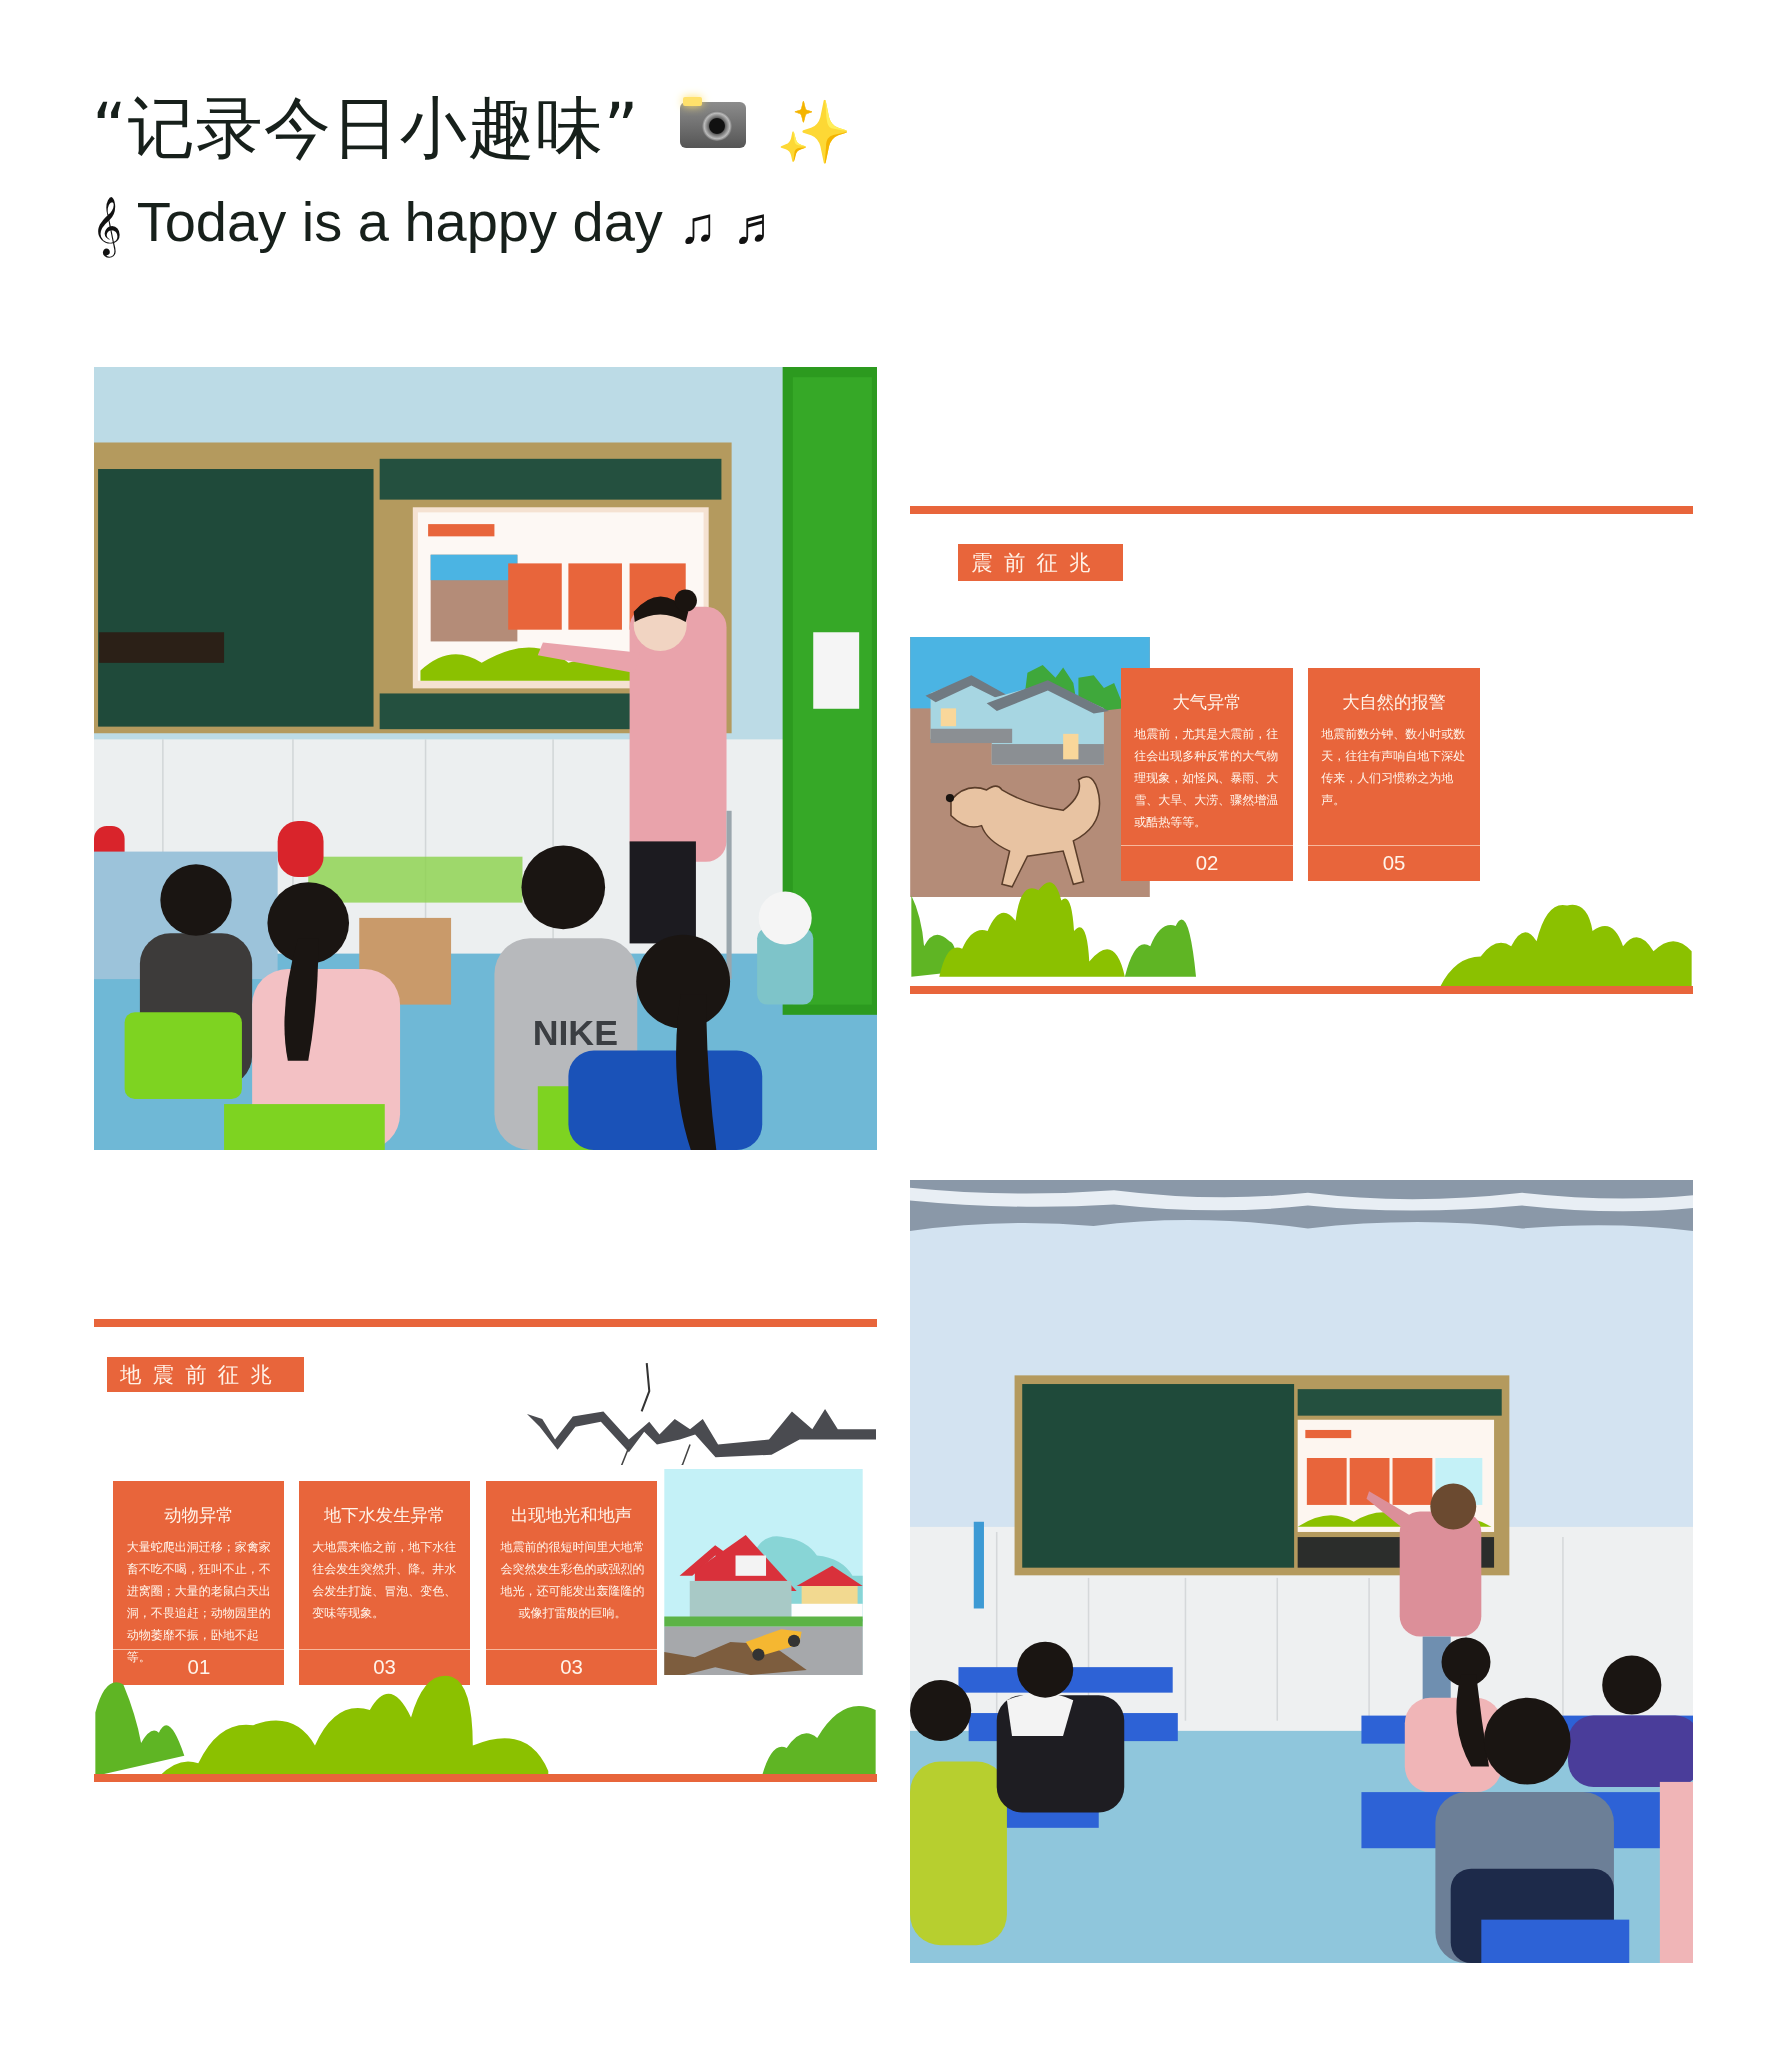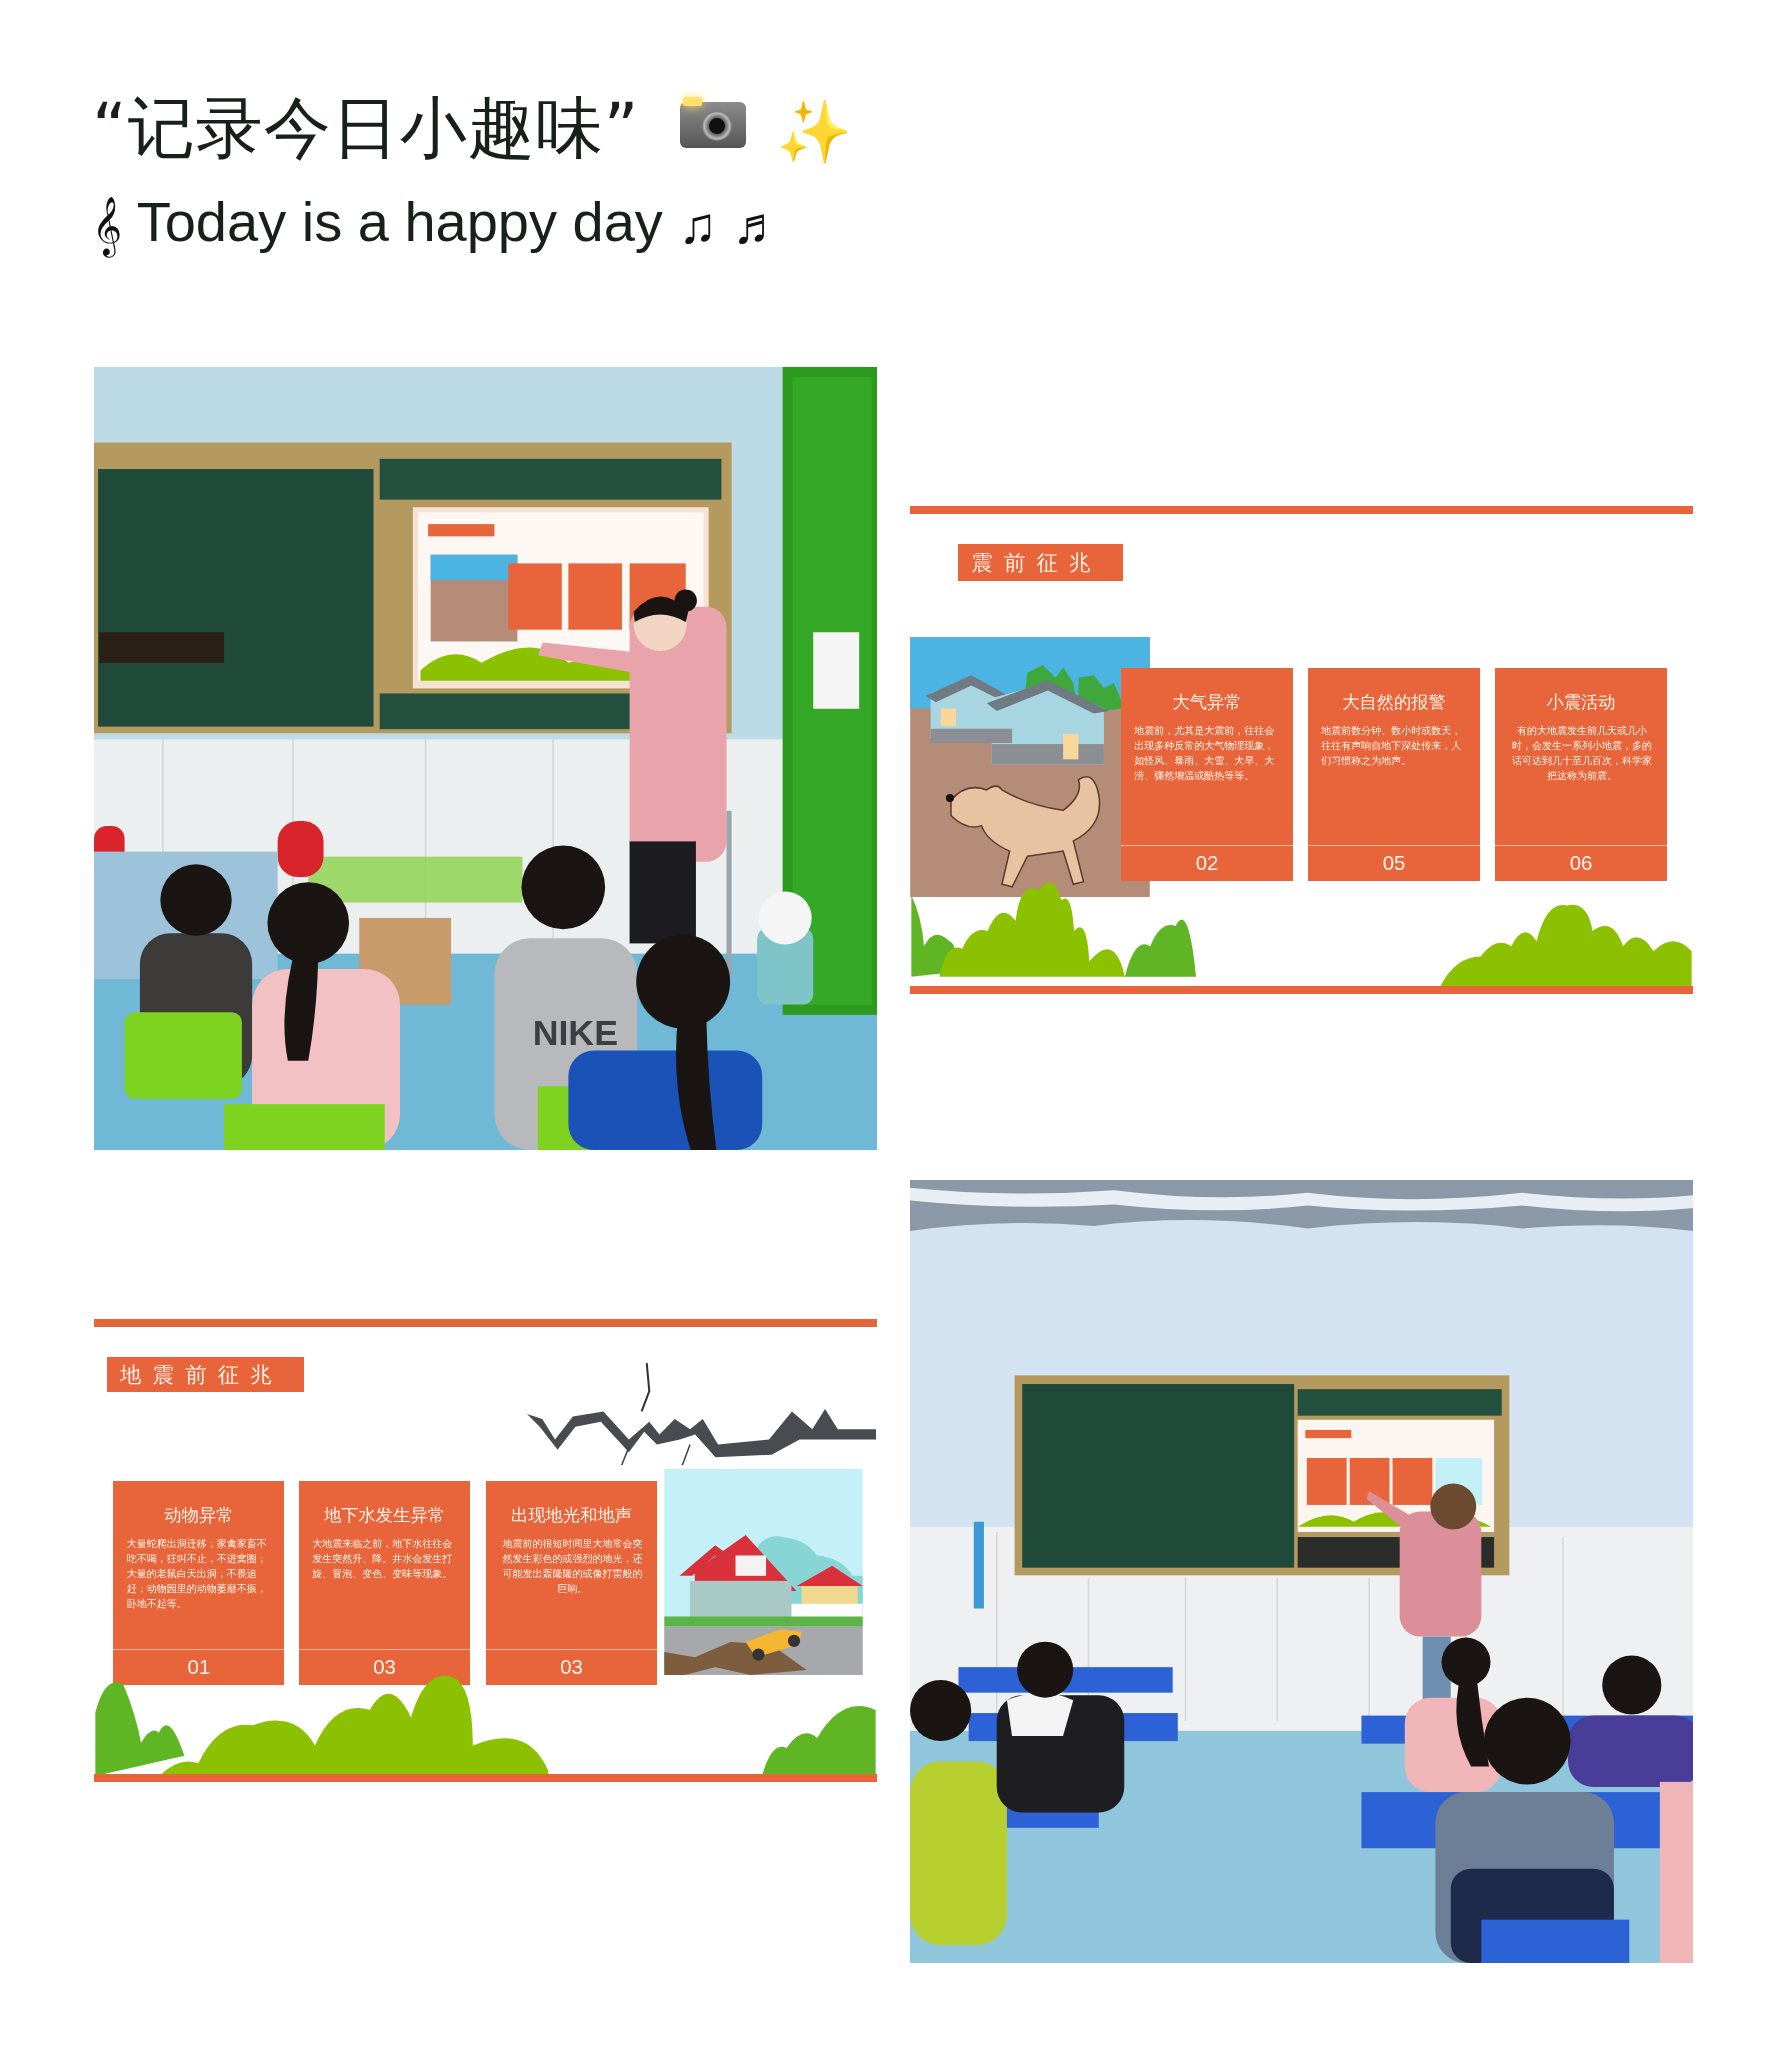--- a/index.html
+++ b/index.html
@@ -24,21 +24,21 @@
 
   
   .slide { background:#fff; overflow:hidden; }
   .slide1 { left:910px; top:502px; width:783px; height:492px; }
   .slide2 { left:94px; top:1315px; width:783px; height:469px; }
   .bar-top { position:absolute; left:0; right:0; height:8.2px; background:#e8653b; }
   .bar-bot { position:absolute; left:0; right:0; height:8.2px; background:#e8653b; }
   .tag { position:absolute; background:#e8653b; color:#fff3e8; font-size:21.4px; letter-spacing:11.2px; line-height:37px; padding-left:13.3px; }
   .card { position:absolute; background:#e8653b; color:#fff4ea; }
   .card .ct { position:absolute; left:0; right:0; top:23.5px; text-align:center; font-size:17.3px; line-height:20.4px; }
-  .card .cb { position:absolute; left:13.3px; right:11.2px; top:55px; font-size:10px; line-height:15px; }
+  .card .cb { position:absolute; left:13.3px; right:11.2px; top:55px; font-size:12px; line-height:22px; }
   .card .cn { position:absolute; left:0; right:0; bottom:0; height:35px; border-top:1px solid #f7b89c; text-align:center; font-size:20.4px; line-height:35px; font-family:"Liberation Sans", sans-serif; }
   .hills { position:absolute; left:0; }
 </style>
 </head>
 <body>
 
 <div class="abs h-title">
   <span>“记录今日小趣味”</span>
   <span class="emoji camera"></span>
   <span class="emoji sparkle">✨</span>
@@ -138,25 +138,20 @@
   <div class="card" style="left:211px; top:166px; width:172px; height:213px;">
     <div class="ct">大气异常</div>
     <div class="cb">地震前，尤其是大震前，往往会出现多种反常的大气物理现象，如怪风、暴雨、大雪、大旱、大涝、骤然增温或酷热等等。</div>
     <div class="cn">02</div>
   </div>
   <div class="card" style="left:398px; top:166px; width:172px; height:213px;">
     <div class="ct">大自然的报警</div>
     <div class="cb">地震前数分钟、数小时或数天，往往有声响自地下深处传来，人们习惯称之为地声。</div>
     <div class="cn">05</div>
   </div>
-  <div class="card" style="left:585px; top:166px; width:172px; height:213px;">
-    <div class="ct">小震活动</div>
-    <div class="cb" style="text-align:center;">有的大地震发生前几天或几小时，会发生一系列小地震，多的话可达到几十至几百次，科学家把这称为前震。</div>
-    <div class="cn">06</div>
-  </div>
 
   <svg class="hills" style="top:368px;" width="783" height="122" viewBox="0 0 1535 240">
     <path d="M0 50 Q20 90 25 150 Q45 110 75 140 Q90 145 90 200 L0 210Z" fill="#5fb524"></path>
     <path d="M55 210 Q70 140 100 155 Q120 110 150 120 Q175 60 205 100 Q215 20 250 40 Q280 0 295 60 Q315 40 320 120 Q345 90 350 180 Q400 120 420 210Z" fill="#8bc100"></path>
     <path d="M420 210 Q440 130 470 150 Q490 100 520 110 Q545 60 560 210Z" fill="#5fb524"></path>
     <path d="M1040 230 Q1070 170 1120 170 Q1150 130 1180 150 Q1205 100 1230 140 Q1250 60 1290 70 Q1330 60 1340 120 Q1380 90 1400 150 Q1430 110 1460 160 Q1500 120 1535 160 L1535 230Z" fill="#8bc100"></path>
   </svg>
   <div class="bar-bot" style="top:484px;"></div>
 </div>
 

